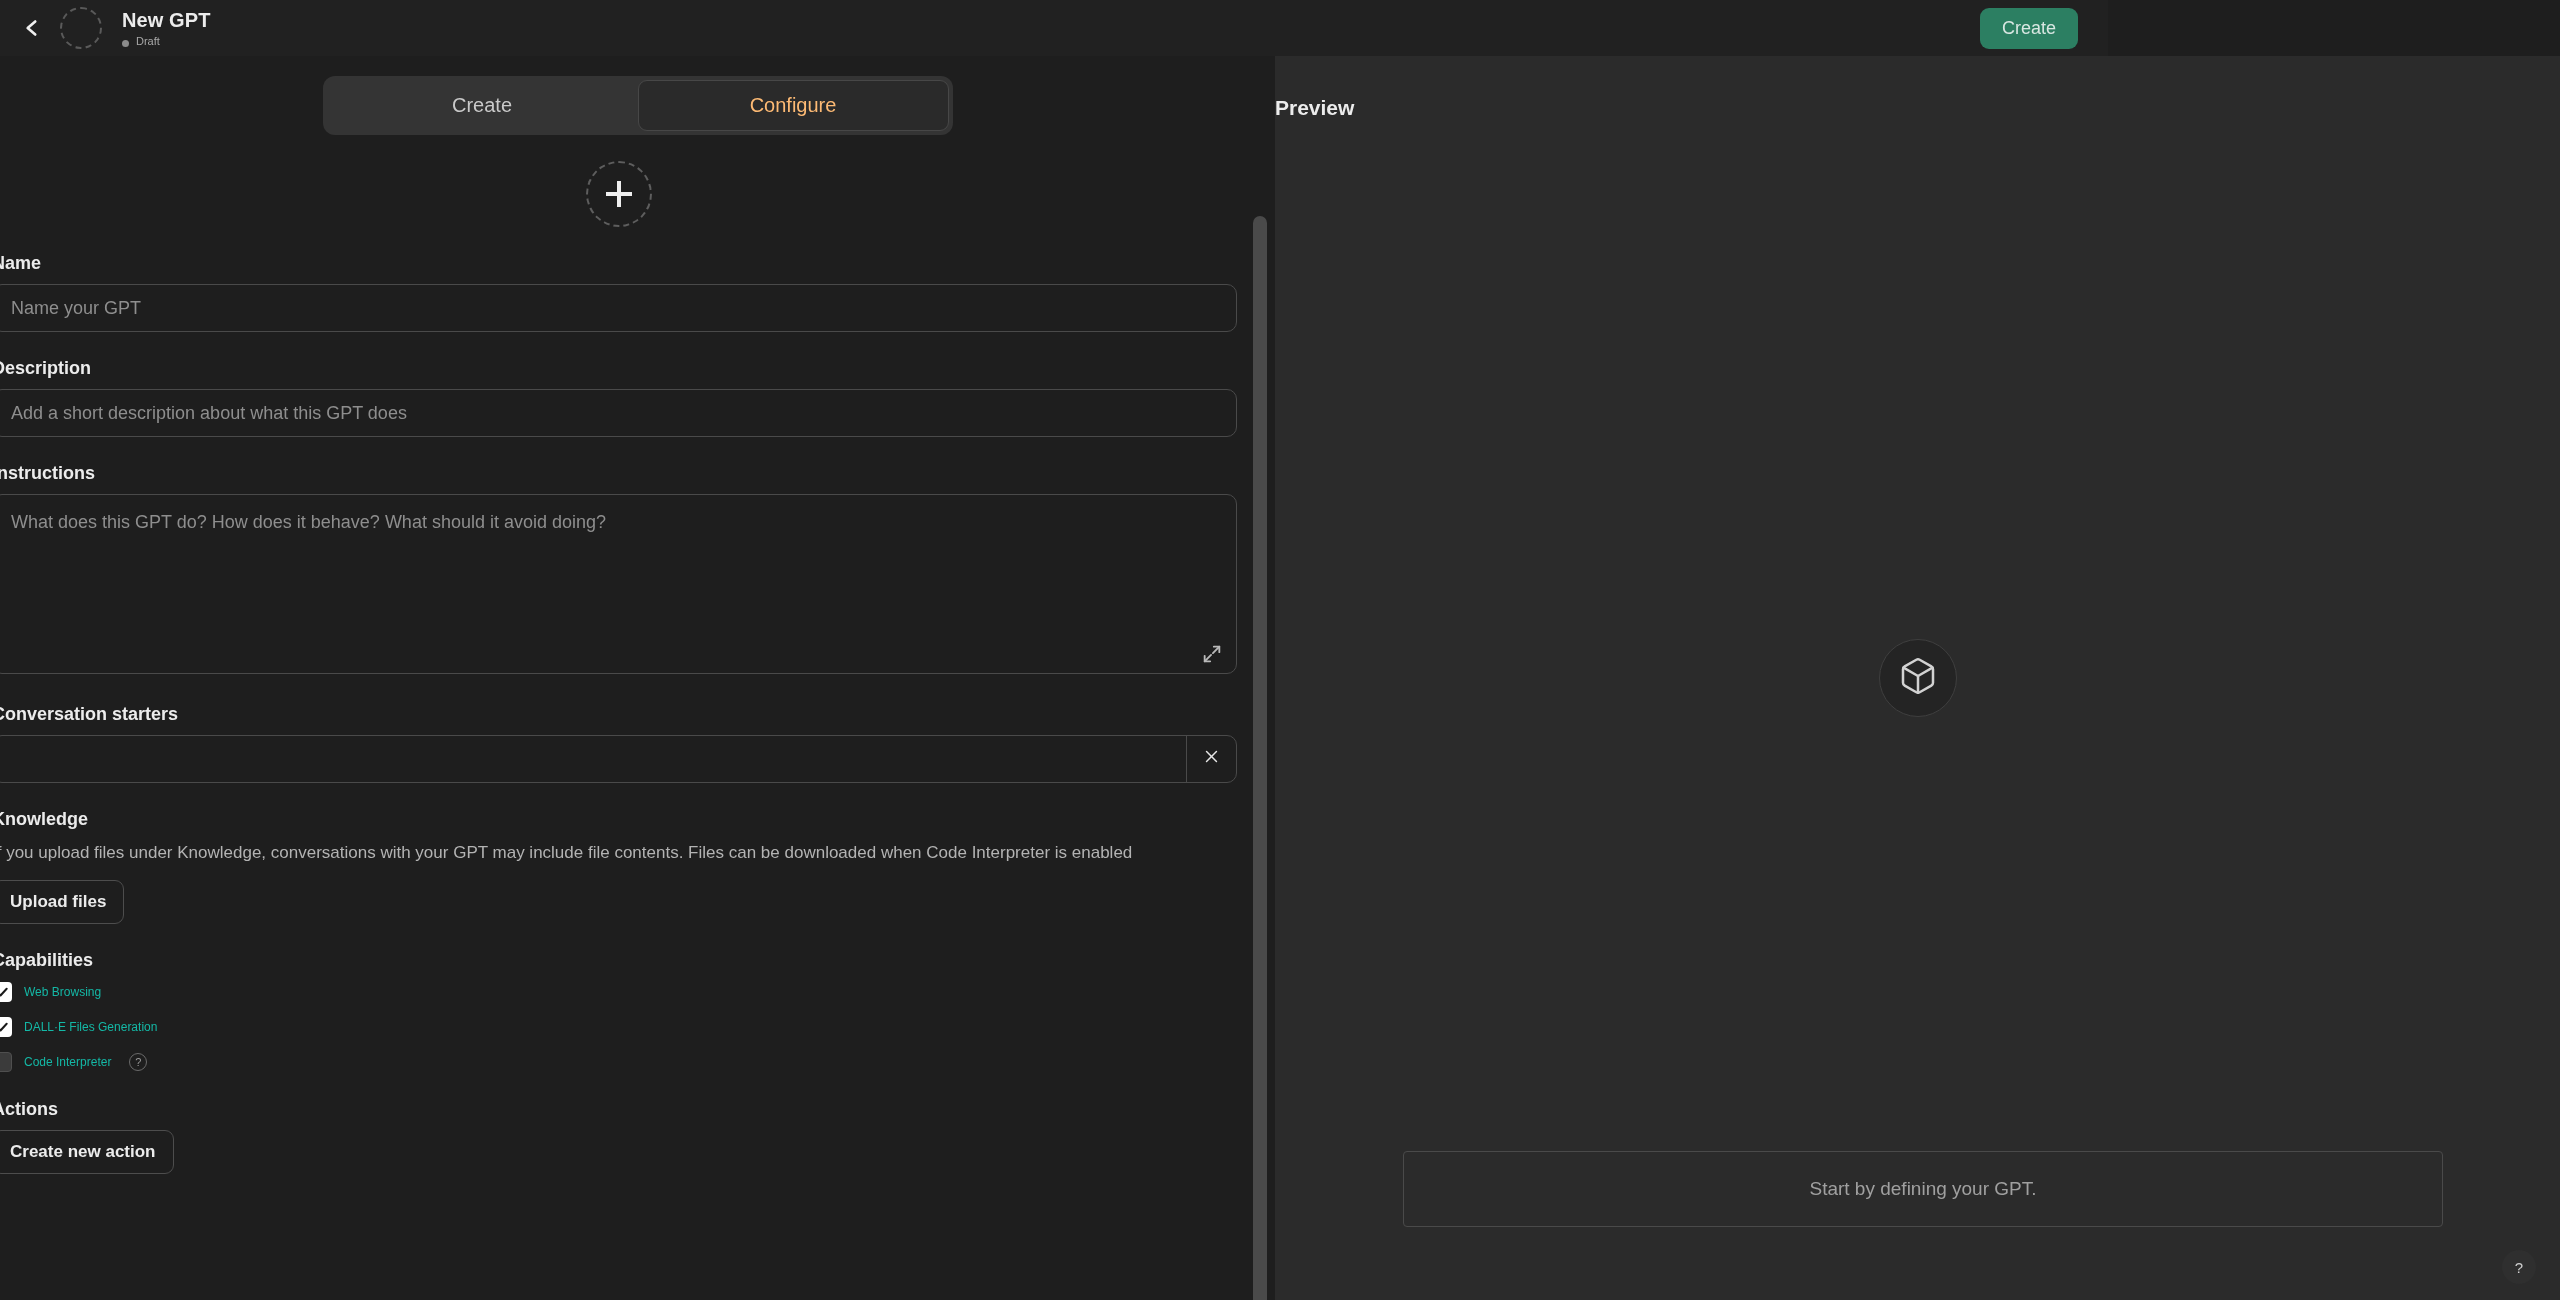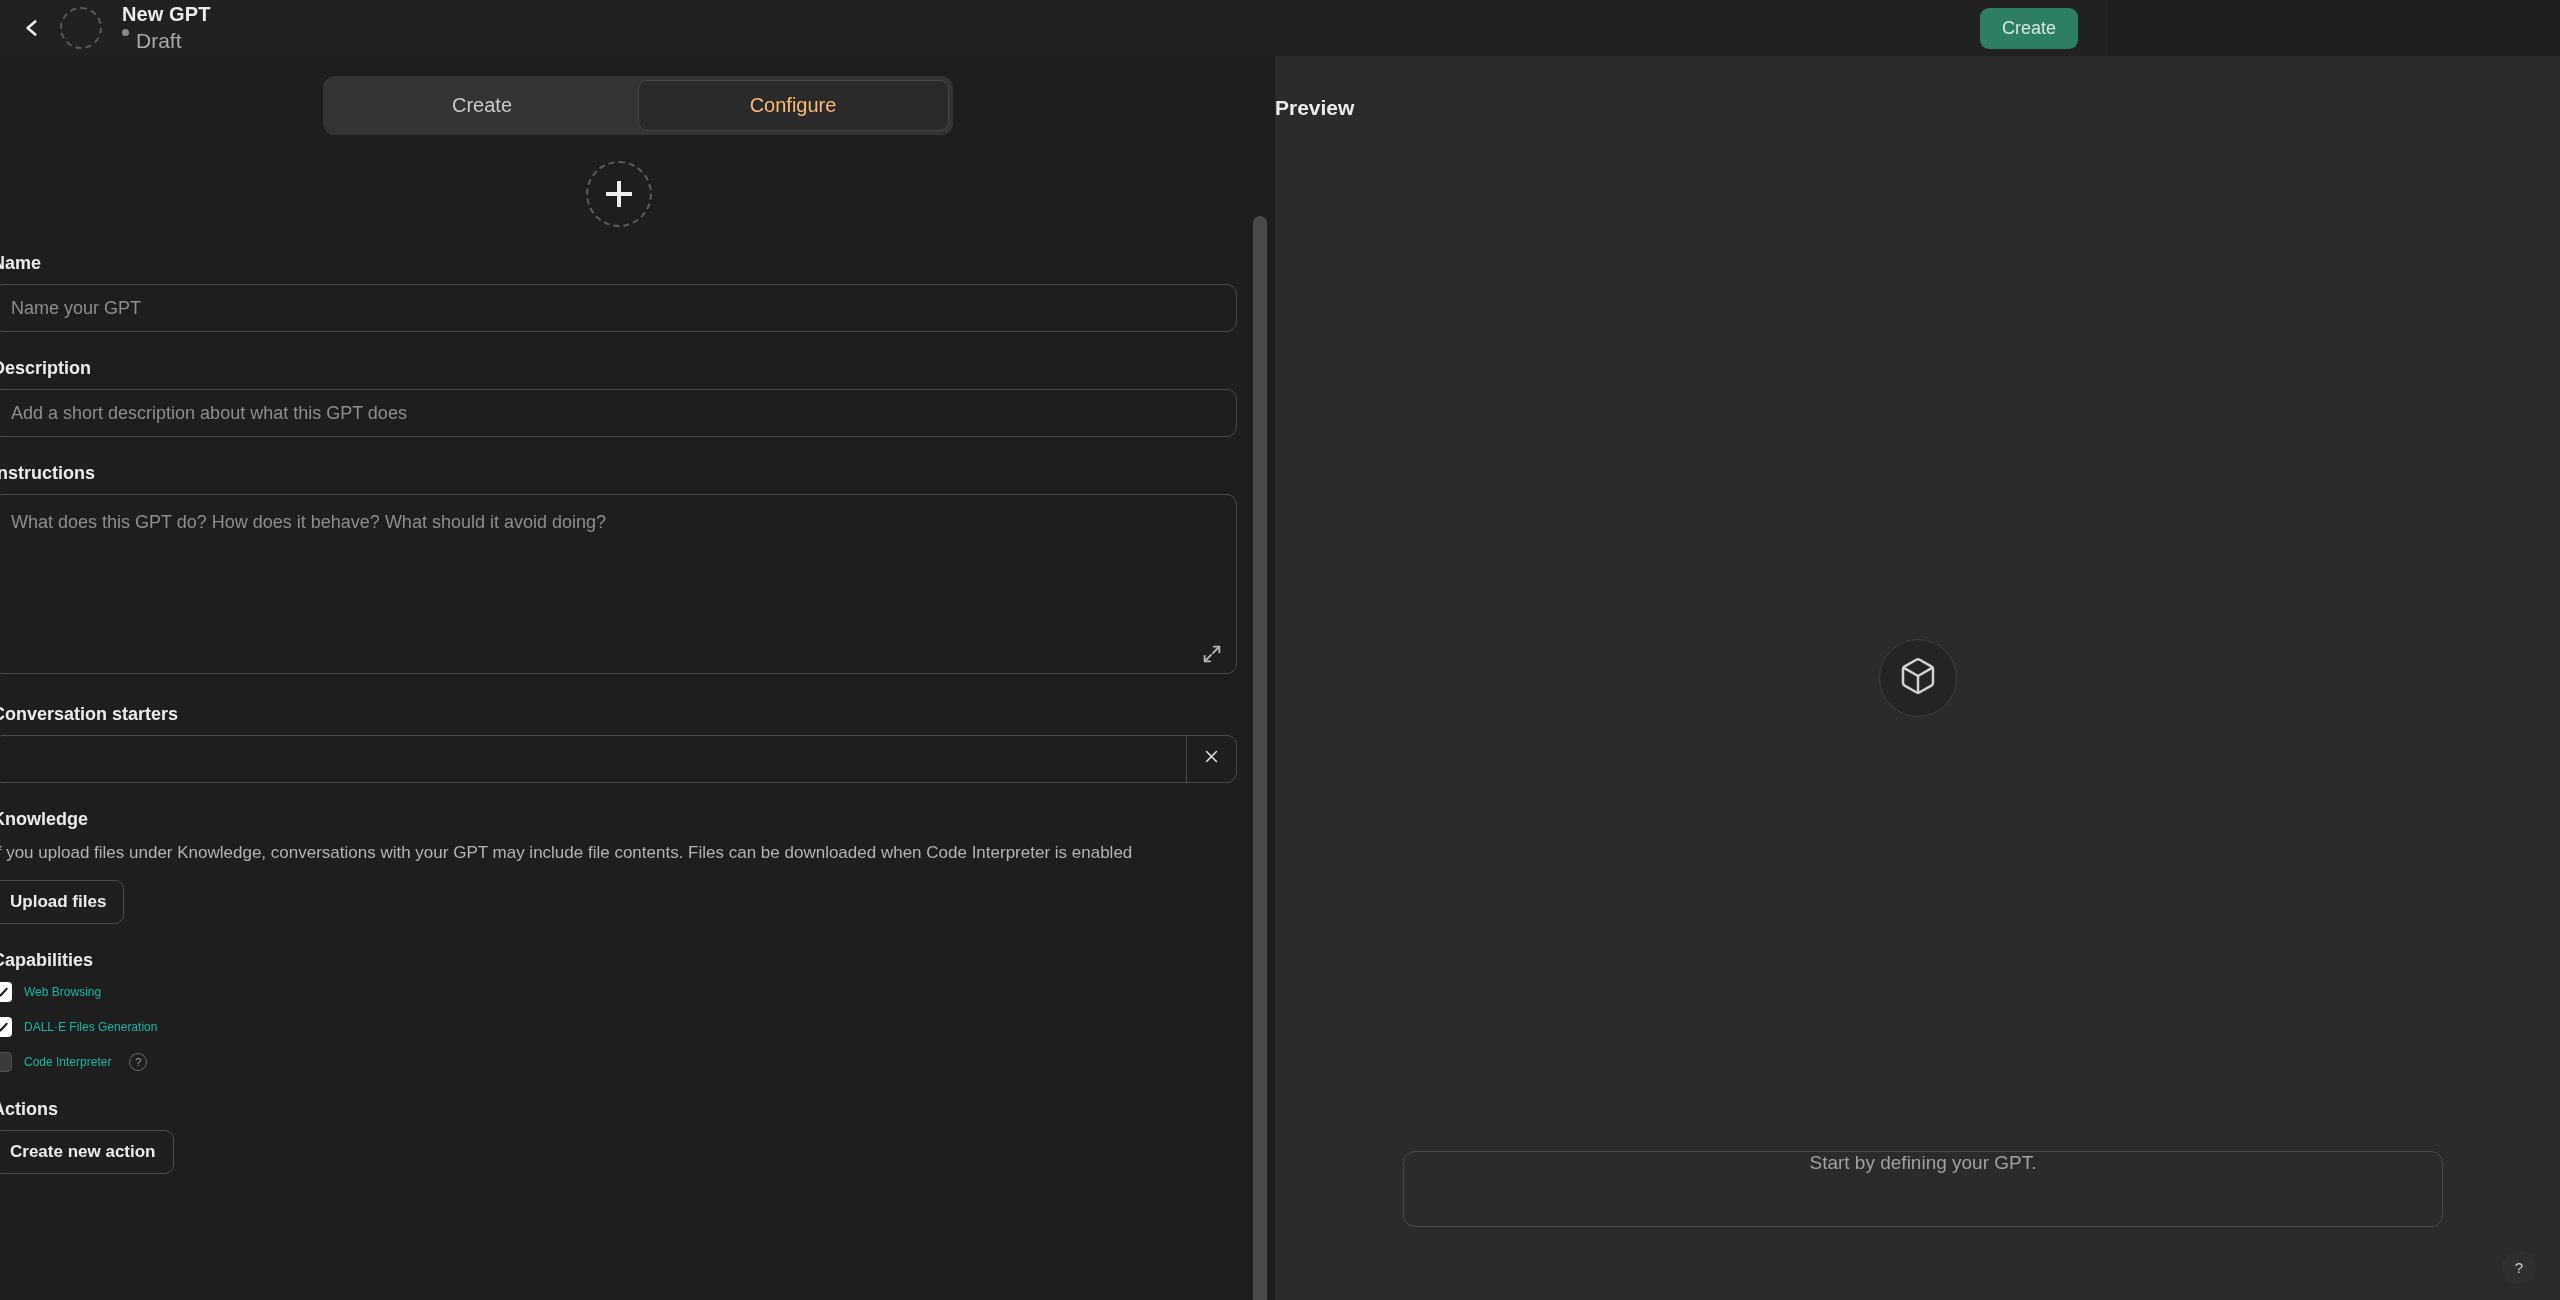--- a/index.html
+++ b/index.html
@@ -29,22 +29,22 @@
     width: 42px; height: 42px; border-radius: 50%;
     border: 2px dashed #5a5a5a;
     margin-left: 6px; flex: none;
   }
   .hdr-text { margin-left: 20px; line-height: 1.15; }
   .hdr-title {
     font-size: 20px; font-weight: bold; color: #ececec;
     letter-spacing: .1px;
   }
   .hdr-sub {
-    font-size: 21px; color: #a8a8a8;
-    display: flex; align-items: flex-start; gap: 7px; margin-top: 3px;
+    font-size: 11px; color: #a8a8a8;
+    display: flex; align-items: flex-end; gap: 7px; margin-top: 3px;
   }
   .dot { width: 7px; height: 7px; border-radius: 50%; background: #8b8b8b; display:block; }
   .spacer { flex: 1 1 auto; }
   .create-btn {
     background: #2c7f62; color: #d9e7e2;
     font-size: 18px; font-weight: normal;
     border: none; border-radius: 9px;
     padding: 10px 22px; cursor: pointer;
     font-family: "Liberation Sans", sans-serif;
   }
@@ -205,22 +205,22 @@
     pointer-events: none;
   }
   .cube-circle {
     width: 78px; height: 78px; border-radius: 50%;
     background: #242424; border: 1px solid #3f3f3f;
     display: flex; align-items: center; justify-content: center;
   }
   .composer {
     position: absolute; left: 128px; bottom: 73px;
     width: 1040px; height: 76px;
-    border: 1px solid #4a4a4a; border-radius: 12px;
-    display: flex; align-items: flex-start; justify-content: center;
+    border: 1px solid #4a4a4a; border-radius: 4px;
+    display: flex; align-items: center; justify-content: center;
     color: #a0a0a0; font-size: 19px;
   }
   .help-fab {
     position: absolute; right: 24px; bottom: 16px;
     width: 34px; height: 34px; border-radius: 50%;
     background: #2f2f2f; color: #cfcfcf;
     display: flex; align-items: center; justify-content: center;
     font-size: 15px; cursor: pointer;
   }
 </style>

